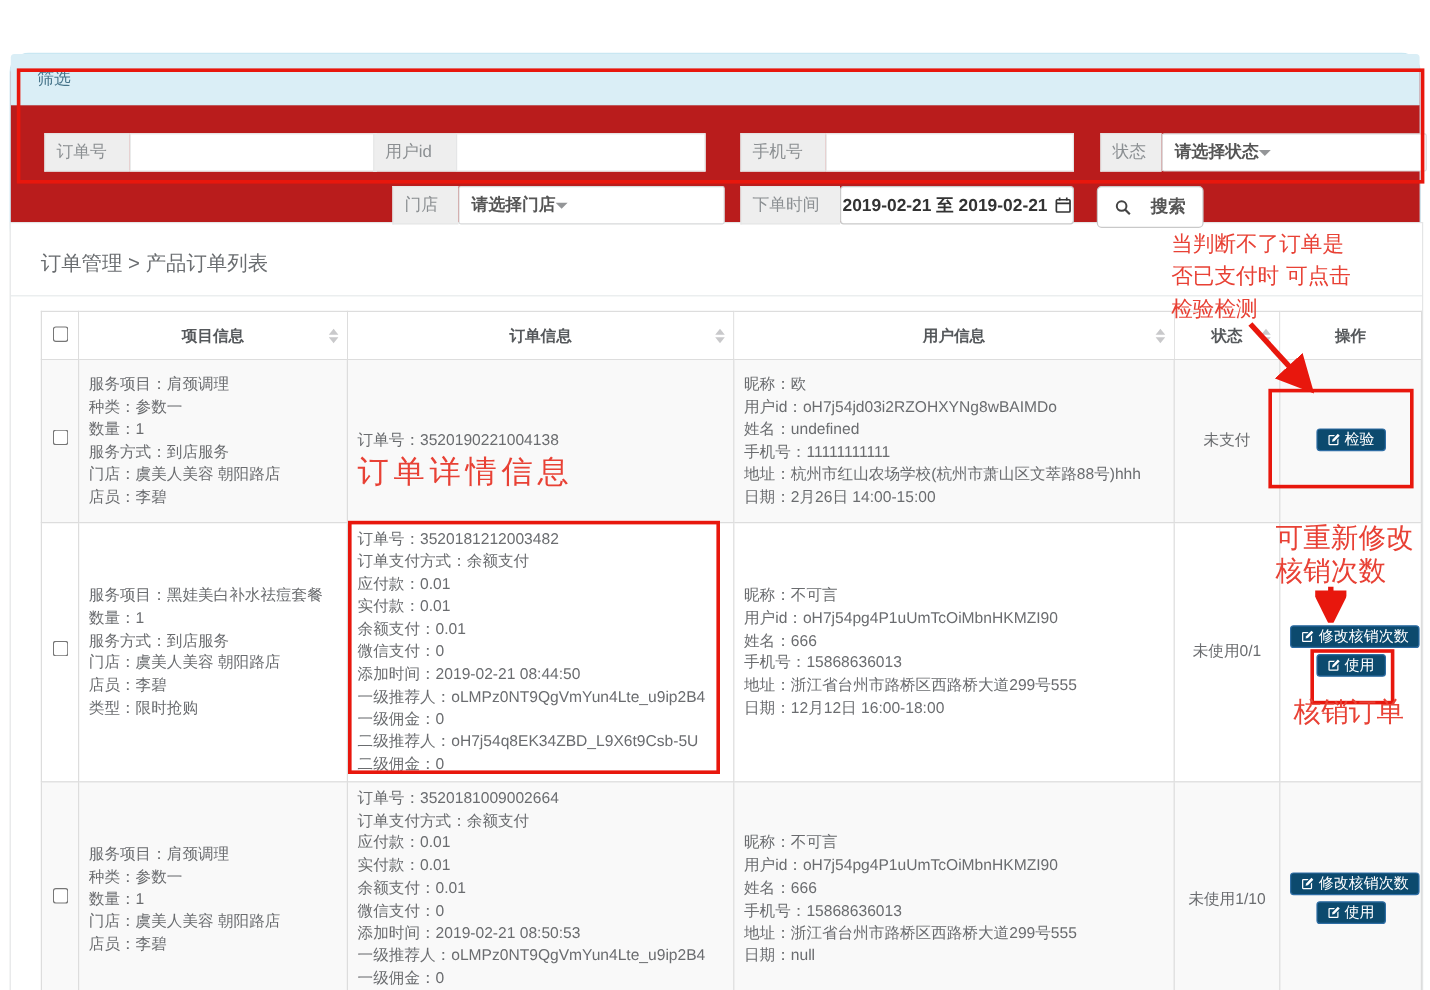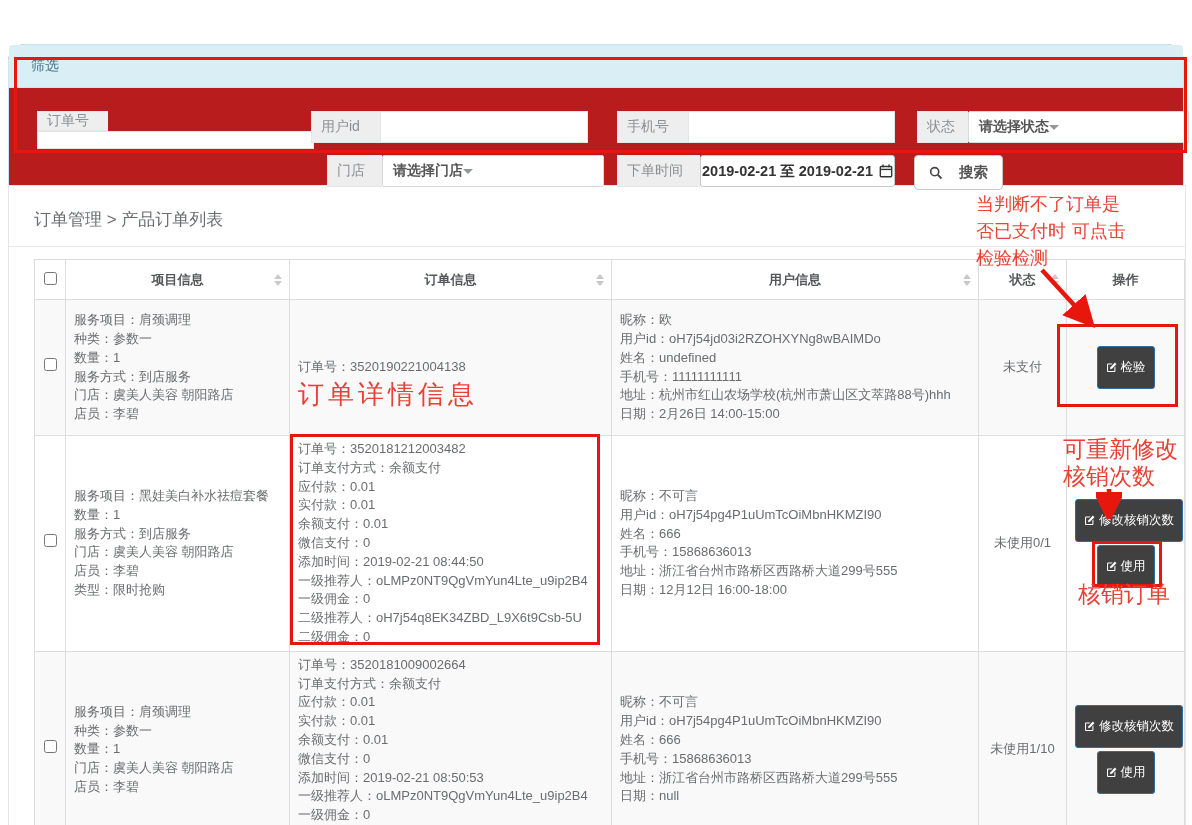--- a/index.html
+++ b/index.html
@@ -22,21 +22,21 @@
              border-radius:2px;cursor:pointer;font-weight:bold;}
   .caret{width:0;height:0;border-left:5px solid transparent;border-right:5px solid transparent;
          border-top:5px solid #949698;}
   .date-box{flex:1;border:1px solid #c9c9c9;border-radius:3px;background:#fff;display:flex;
             align-items:center;justify-content:center;gap:6px;font-size:14.5px;font-weight:bold;
             color:#333;cursor:pointer;white-space:nowrap;}
   .search-btn{position:absolute;left:905px;top:110px;height:35px;padding:0 14px;background:#fff;
               border:1px solid #c9c9c9;border-radius:4px;display:flex;align-items:center;gap:16px;
               font-size:14.5px;font-weight:bold;color:#555;cursor:pointer;z-index:1;}
 
-  #fg-order  {left:28px; top:66px; width:277px;flex-direction:column;} #fg-order  .fg-label{width:52px;}
+  #fg-order  {left:28px; top:66px; width:277px;} #fg-order  .fg-label{width:52px;}
   #fg-userid {left:302px;top:66px; width:277px;} #fg-userid .fg-label{width:50px;}
   #fg-phone  {left:608px;top:66px; width:278px;} #fg-phone  .fg-label{width:52px;}
   #fg-status {left:908px;top:66px; width:272px;} #fg-status .fg-label{width:32px;}
   #fg-pay    {left:28px; top:110px;width:277px;} #fg-pay    .fg-label{width:64px;}
   #fg-store  {left:318px;top:110px;width:277px;} #fg-store  .fg-label{width:36px;}
   #fg-time   {left:608px;top:110px;width:278px;} #fg-time   .fg-label{width:64px;}
 
   
   .content-panel{position:absolute;left:8px;top:185px;width:1176px;height:660px;
                  background:#fff;border:1px solid #e4e5e6;}
@@ -53,22 +53,22 @@
   tr.r1{height:136px;} tr.r2{height:213px;}
   td.c-check,th.c-check{text-align:center;padding:0;}
   td.c-status,td.c-action{text-align:center;}
   .sort{position:absolute;right:7px;top:50%;transform:translateY(-50%);display:flex;
         flex-direction:column;gap:2px;cursor:pointer;}
   .sort b{display:block;width:0;height:0;border-left:4px solid transparent;
           border-right:4px solid transparent;}
   .sort .up{border-bottom:5px solid #c9c9cb;} .sort .dn{border-top:5px solid #c9c9cb;}
   input[type=checkbox]{width:13px;height:13px;margin:0;}
 
-  .btn-primary{background:#404040;border:1px solid #2e6da4;color:#fff;font-size:12.5px;
-               padding:12px 8px;border-radius:3px;display:inline-flex;align-items:center;
+  .btn-primary{background:#0c4a6e;border:1px solid #2e6da4;color:#fff;font-size:12.5px;
+               padding:0 8px;border-radius:3px;display:inline-flex;align-items:center;
                gap:4px;cursor:pointer;font-family:inherit;white-space:nowrap;}
   .btn-stack{margin:3px 0;}
 
   
   .overlay{position:absolute;left:0;top:0;width:100%;height:100%;pointer-events:none;z-index:5;}
   .ann{position:absolute;color:#e84135;font-family:"DejaVu Serif","Liberation Serif",serif;
        white-space:pre-line;line-height:1.12;}
   .rbox{position:absolute;border:3px solid #e8170d;}
   #ann-filter {left:698px;top:153px;font-size:19px;letter-spacing:1px;}
   #ann-check  {left:976px;top:190px;font-size:18px;line-height:27px;width:216px;}

